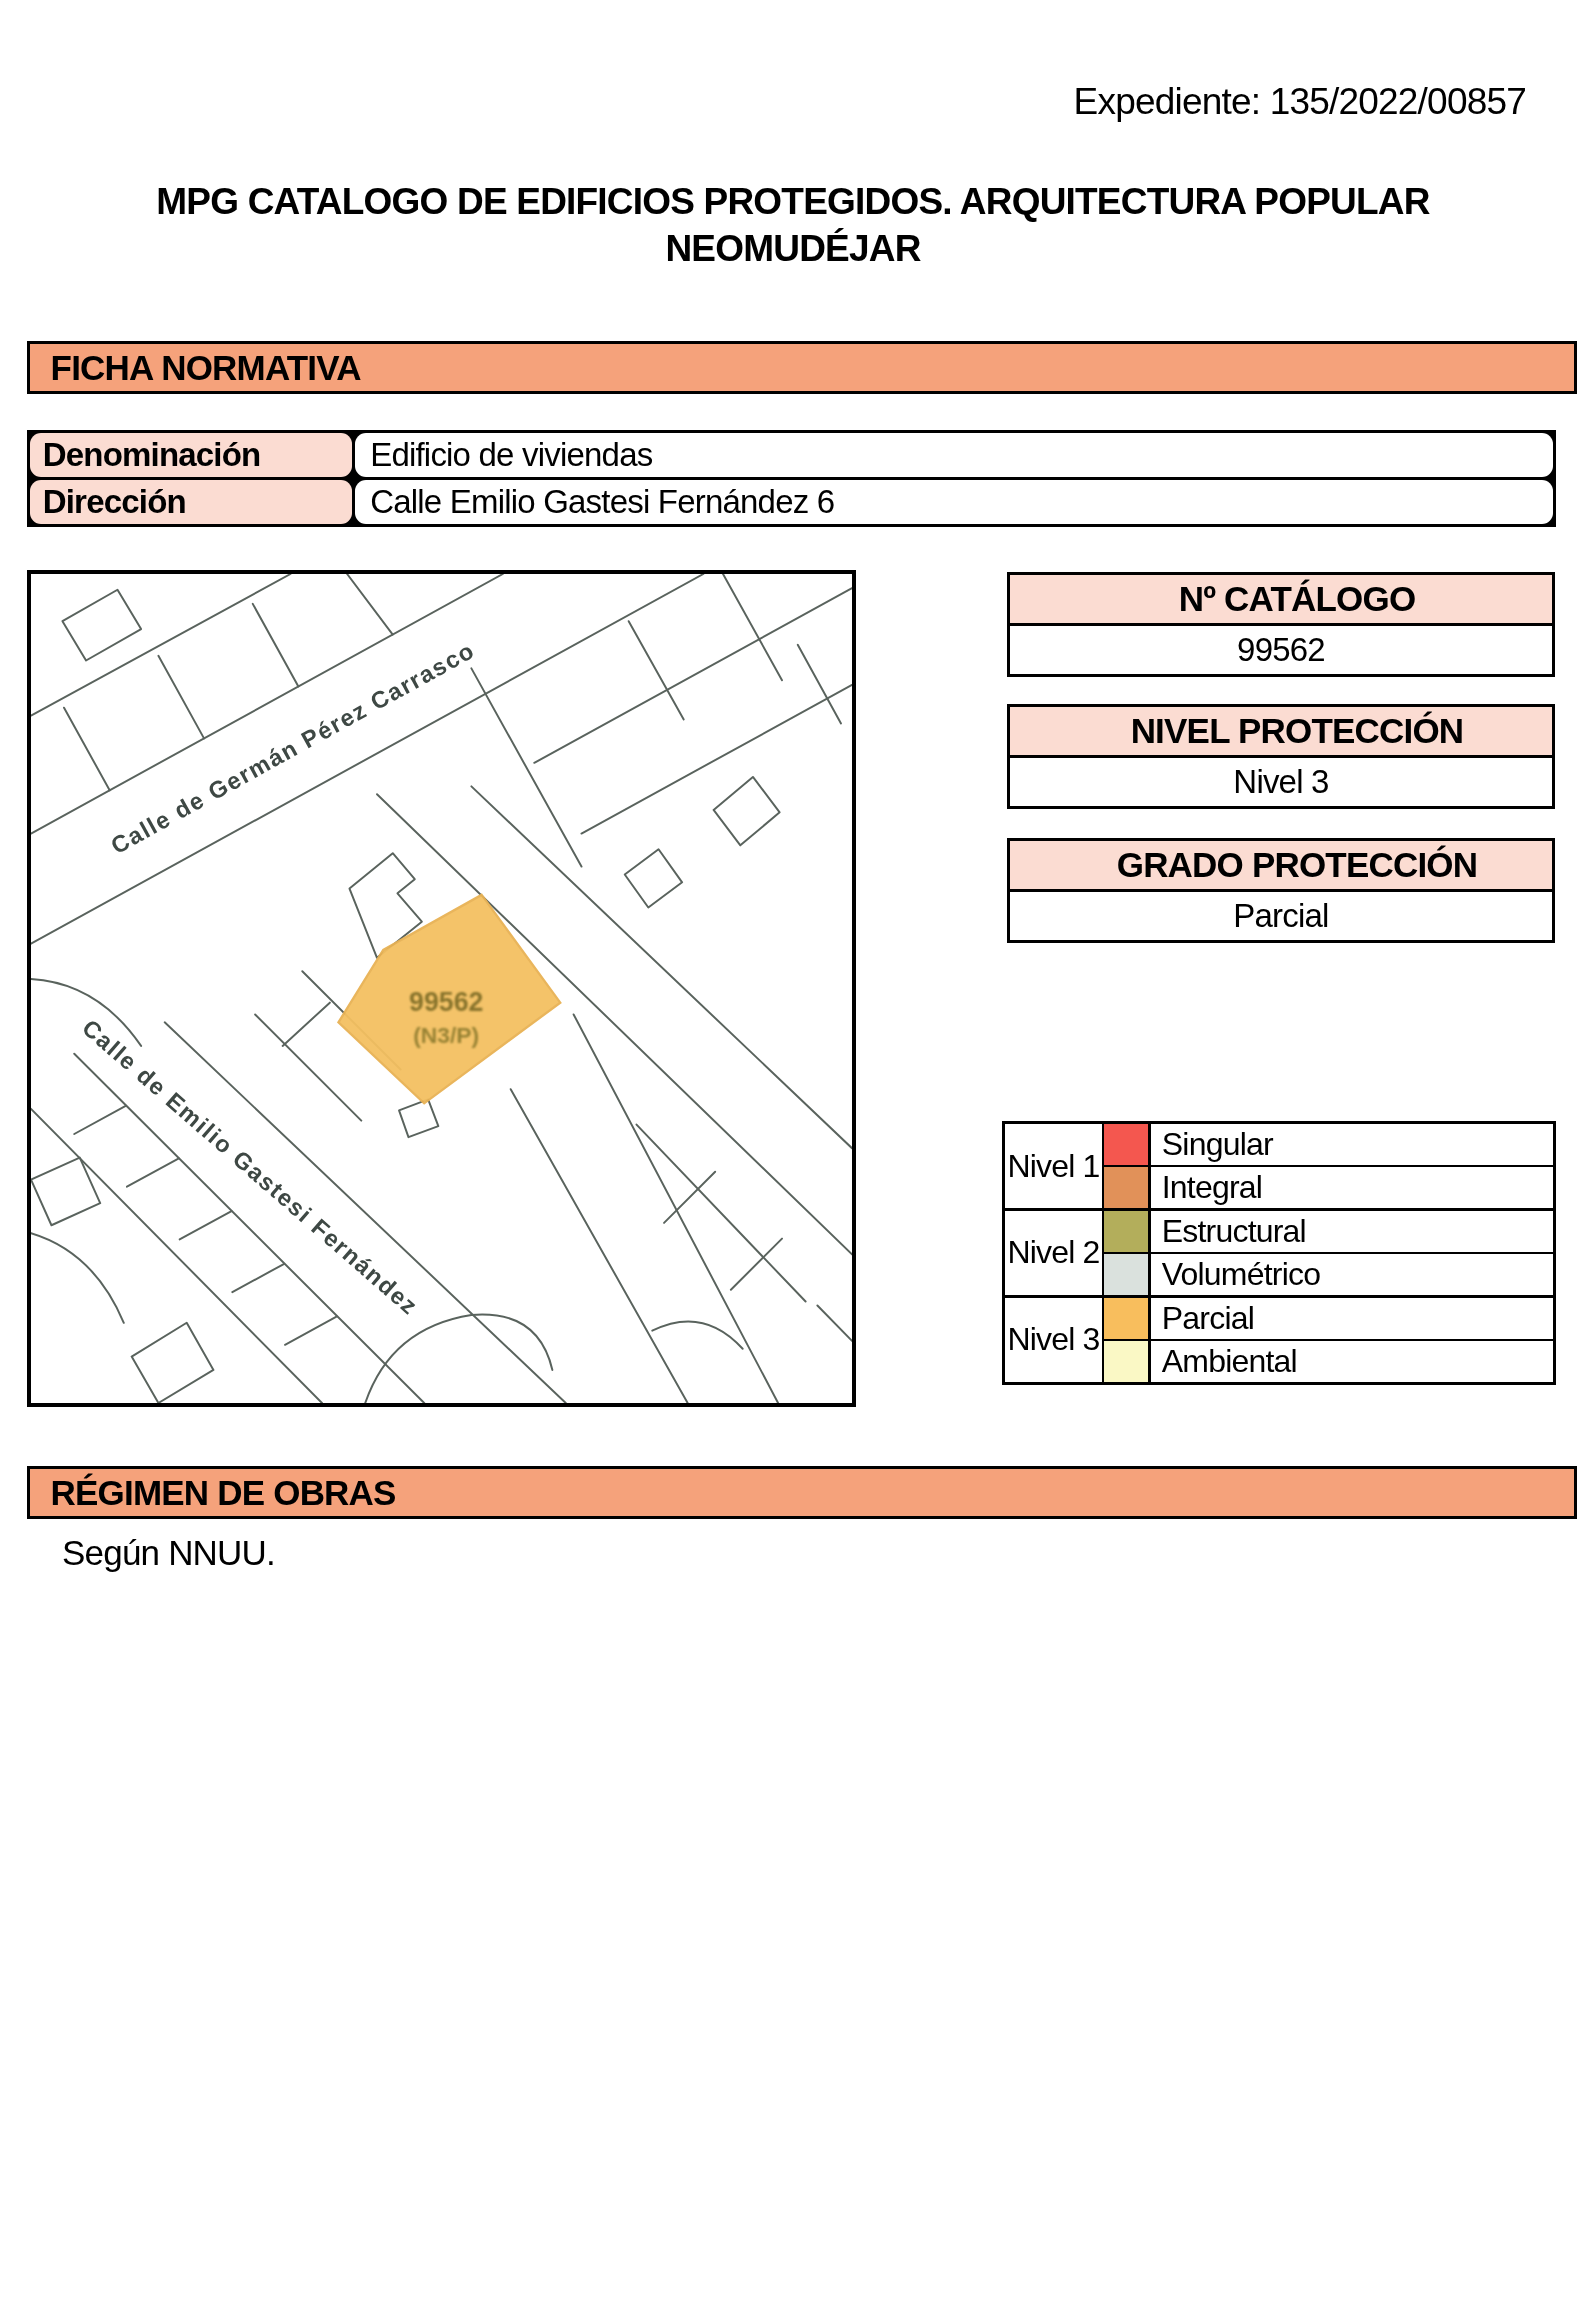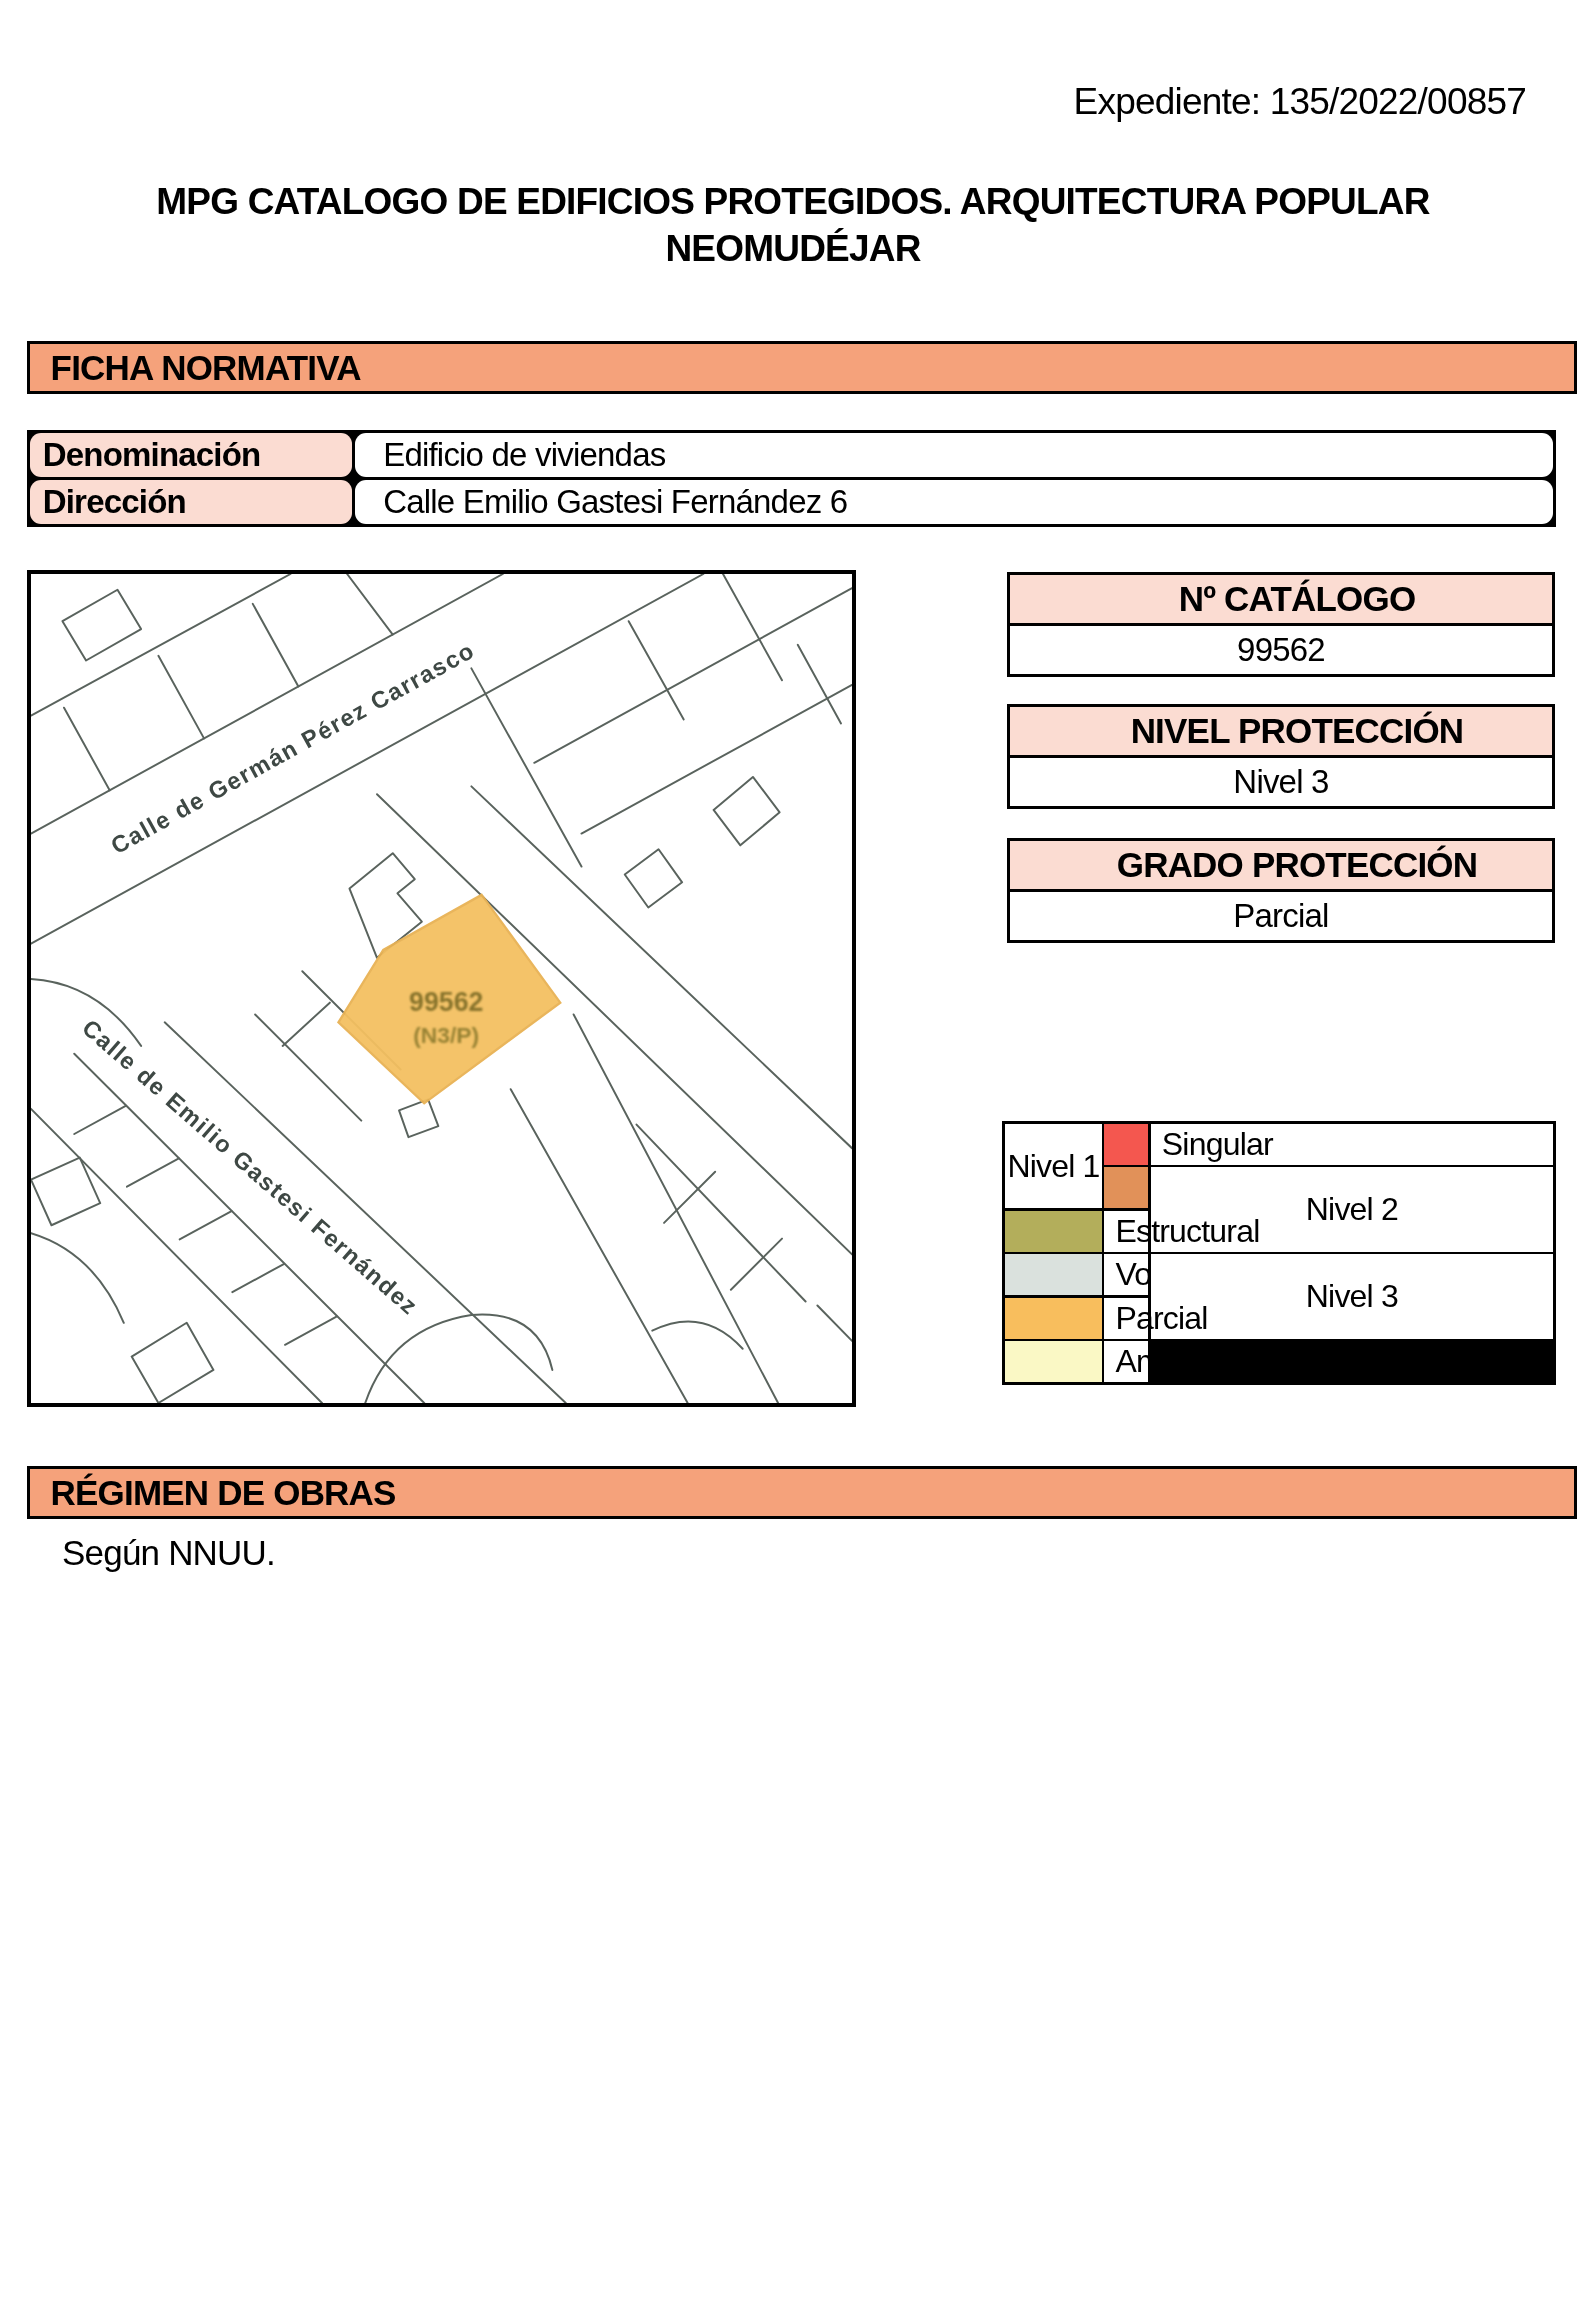--- a/index.html
+++ b/index.html
@@ -49,21 +49,21 @@
     background:#000; gap:3.2px;
     border:3.2px solid #000;
   }
   #info-table .cell{
     background:#fff; display:flex; align-items:center;
     font-size:33px; padding-left:12.7px; letter-spacing:-0.8px;border-radius:11px;
   }
   #info-table .label{
     background:var(--cell-pink); font-weight:bold;
   }
-  #info-table .value{padding-left:28px;}
+  #info-table .value{padding-left:15px;}
 
   
   #map-box{
     top:570px; left:27px; width:821px; height:829px;
     border:4px solid #000; background:#fff;
   }
   #map-box svg{display:block;width:100%;height:100%;}
   .street-label{
     font-size:30px; font-weight:bold; fill:#3e4844; letter-spacing:2px;
   }
@@ -213,20 +213,21 @@
   <div id="box-grado" class="abs attr-box">
     <div class="hdr">GRADO PROTECCIÓN</div>
     <div class="val">Parcial</div>
   </div>
 
   <div id="legend" class="abs">
     <div class="lvl">Nivel 1</div>
     <div class="sw" style="background: rgb(244, 87, 79);"></div>
     <div class="lbl">Singular</div>
     <div class="sw" style="background: rgb(225, 145, 89);"></div>
+    <div class="lbl">Integral</div>
 
     <div class="lvl">Nivel 2</div>
     <div class="sw" style="background: rgb(179, 174, 91);"></div>
     <div class="lbl">Estructural</div>
     <div class="sw" style="background: rgb(218, 225, 221);"></div>
     <div class="lbl">Volumétrico</div>
 
     <div class="lvl">Nivel 3</div>
     <div class="sw" style="background: rgb(248, 190, 93);"></div>
     <div class="lbl">Parcial</div>

